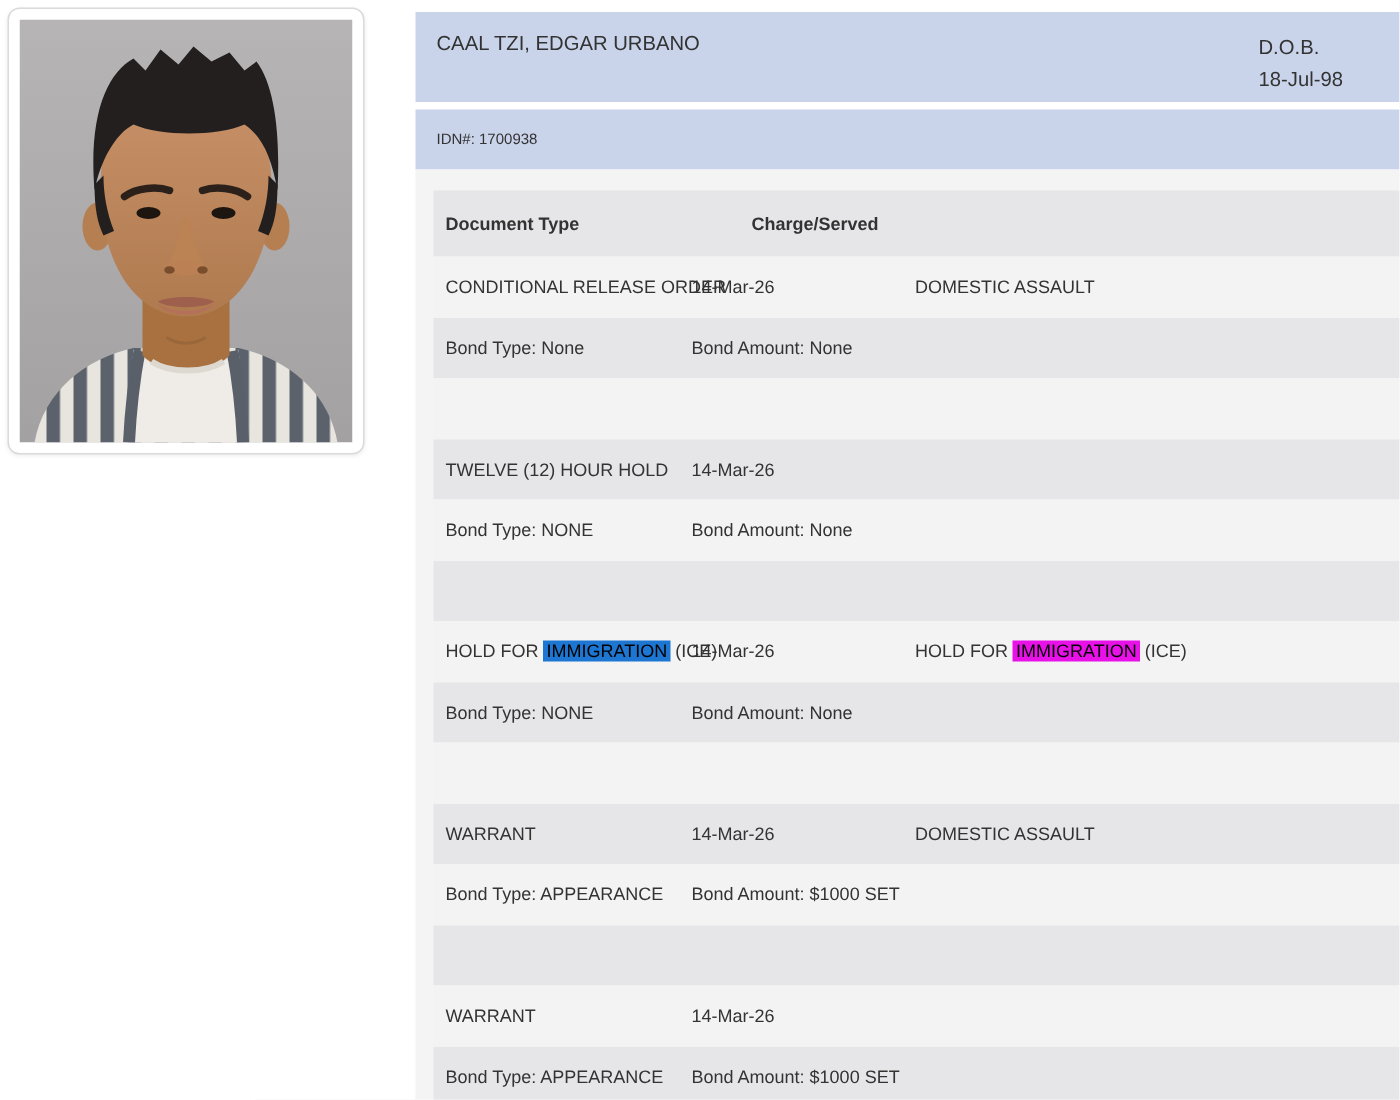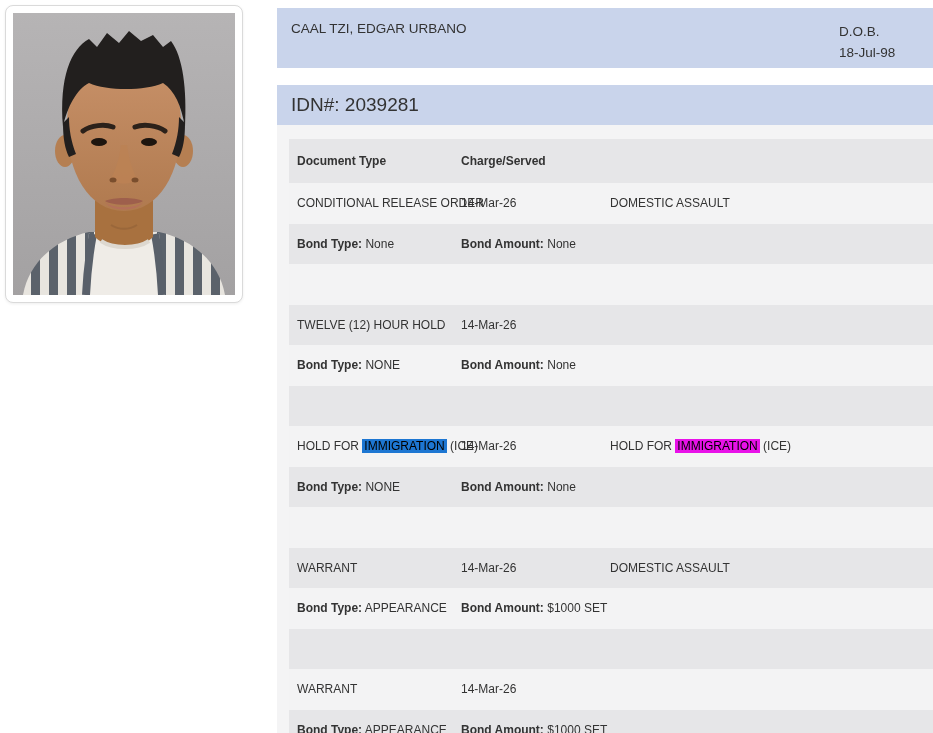--- a/index.html
+++ b/index.html
@@ -24,38 +24,38 @@
   .photo-card svg { display:block; width:100%; height:100%; }
   
   .panel { position:absolute; left:277px; top:0; width:656px; height:706px; background:#fff; }
   .name-bar {
     margin-top:8px; height:60px; background:var(--bar-blue);
     box-sizing:border-box; padding:13px 14px 0 14px; position:relative;
     font-size:13.5px;
   }
   .dob-block { position:absolute; left:531px; top:13px; line-height:21px;margin-left:31px; }
   .idn-bar {
-    margin-top:17px; height:40px; background:var(--bar-blue);
-    display:flex; align-items:center; padding-left:14px; font-size:19px;
+    margin-top:5px; height:40px; background:var(--bar-blue);
+    display:flex; align-items:center; padding-left:14px; font-size:10px;
   }
   .panel-body {
     background:#f4f4f5; height:622px; box-sizing:border-box;
     padding:14px 0 0 12px;
   }
   
   .trow {
     display:grid; grid-template-columns:164px 149px 1fr;
     padding:0 8px; box-sizing:border-box; align-items:center;
     height:40.5px; font-size:12px;
   }
-  .trow.header { height:44px; font-weight:bold; }
+  .trow.header { height:44px; font-weight:bold;gap:40px; }
   .trow.dark  { background:var(--row-dark); }
   .trow.light { background:var(--row-light); }
   .cell { white-space:nowrap; min-width:0; }
-  .b { font-weight:bold; }
+  .b { font-weight:normal; }
   .hl { color:#000000; padding:0 2px; }
   .hl-active { background:var(--hl-active); }
   .hl-match  { background:var(--hl-match); }
 </style>
 </head>
 <body>
 
 <div class="photo-card">
   <svg viewBox="0 0 222 282" preserveAspectRatio="none" aria-hidden="true">
     <defs>
@@ -112,21 +112,21 @@
 
   <div class="name-bar">
     <span>CAAL TZI, EDGAR URBANO</span>
     <div class="dob-block">
       <div>D.O.B.</div>
       <div>18-Jul-98</div>
     </div>
   </div>
 
   <div class="idn-bar">
-    <span>IDN#:</span>&nbsp;<span>2039281</span>
+    <span>IDN#:</span>&nbsp;<span>1700938</span>
   </div>
 
   <div class="panel-body">
     <div>
       <div class="trow header dark">
         <div class="cell">Document Type</div>
         <div class="cell">Charge/Served</div>
       </div>
       <div id="doc-rows">
           <div class="trow light">

